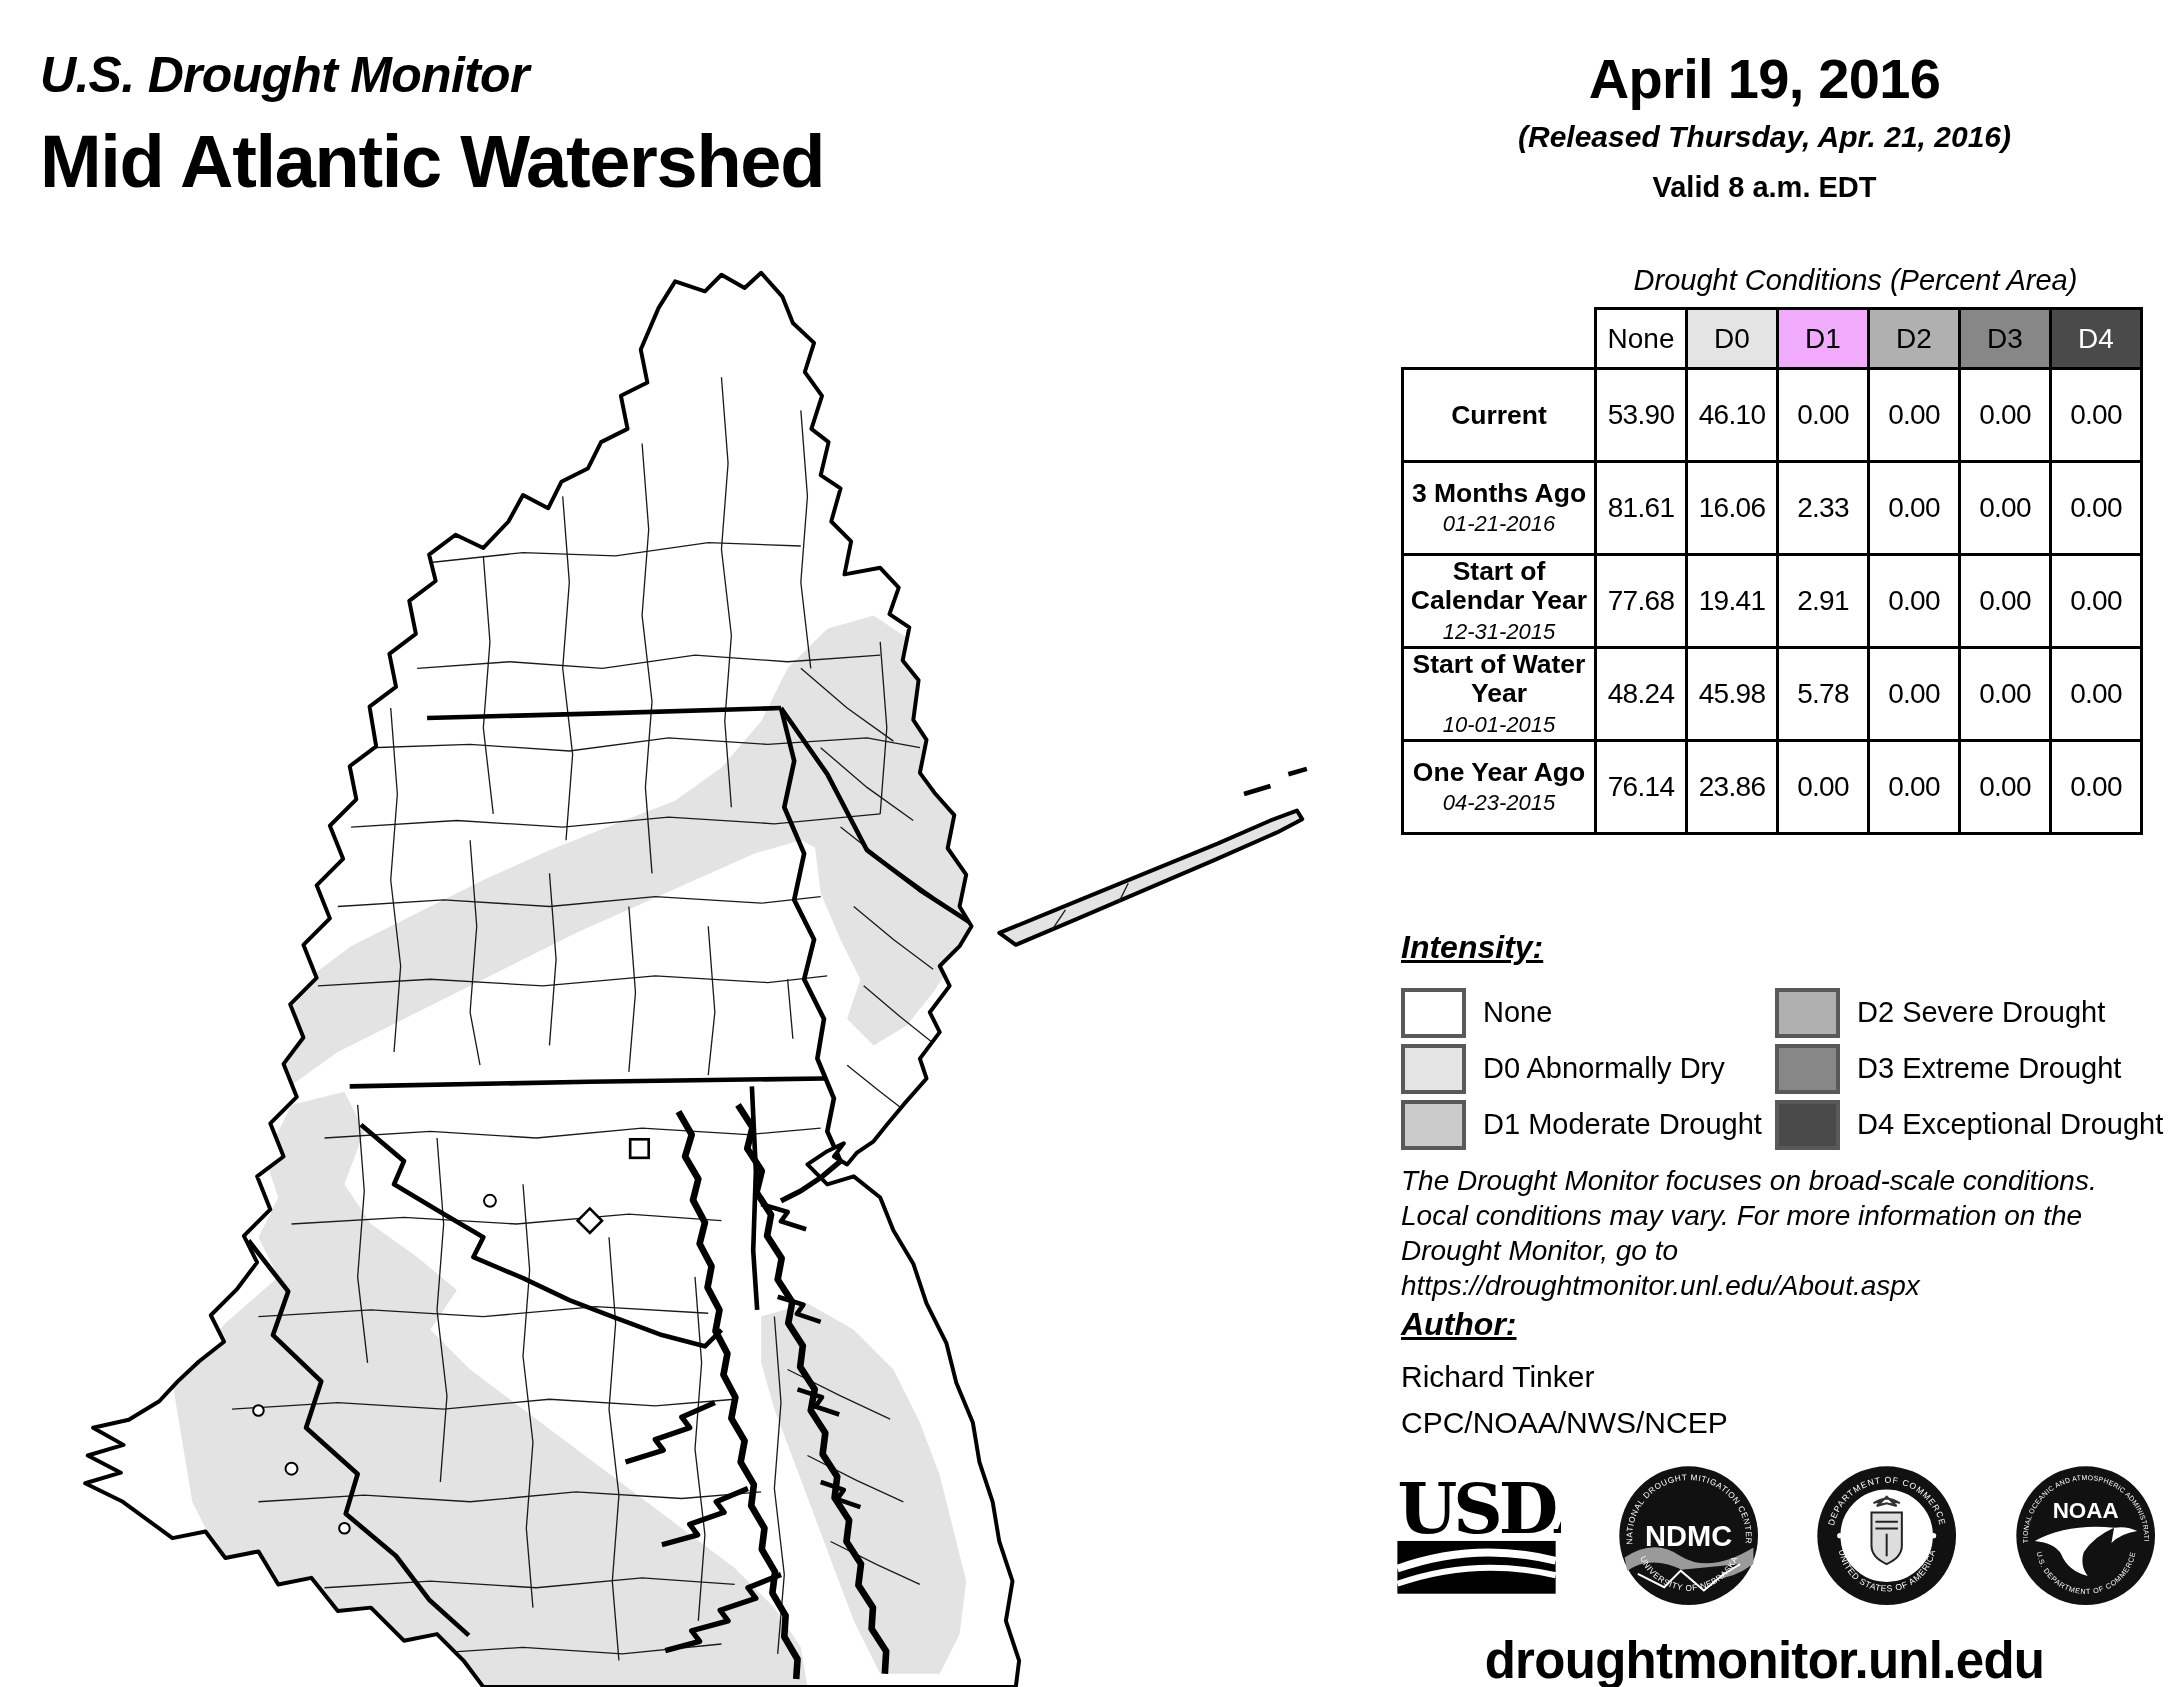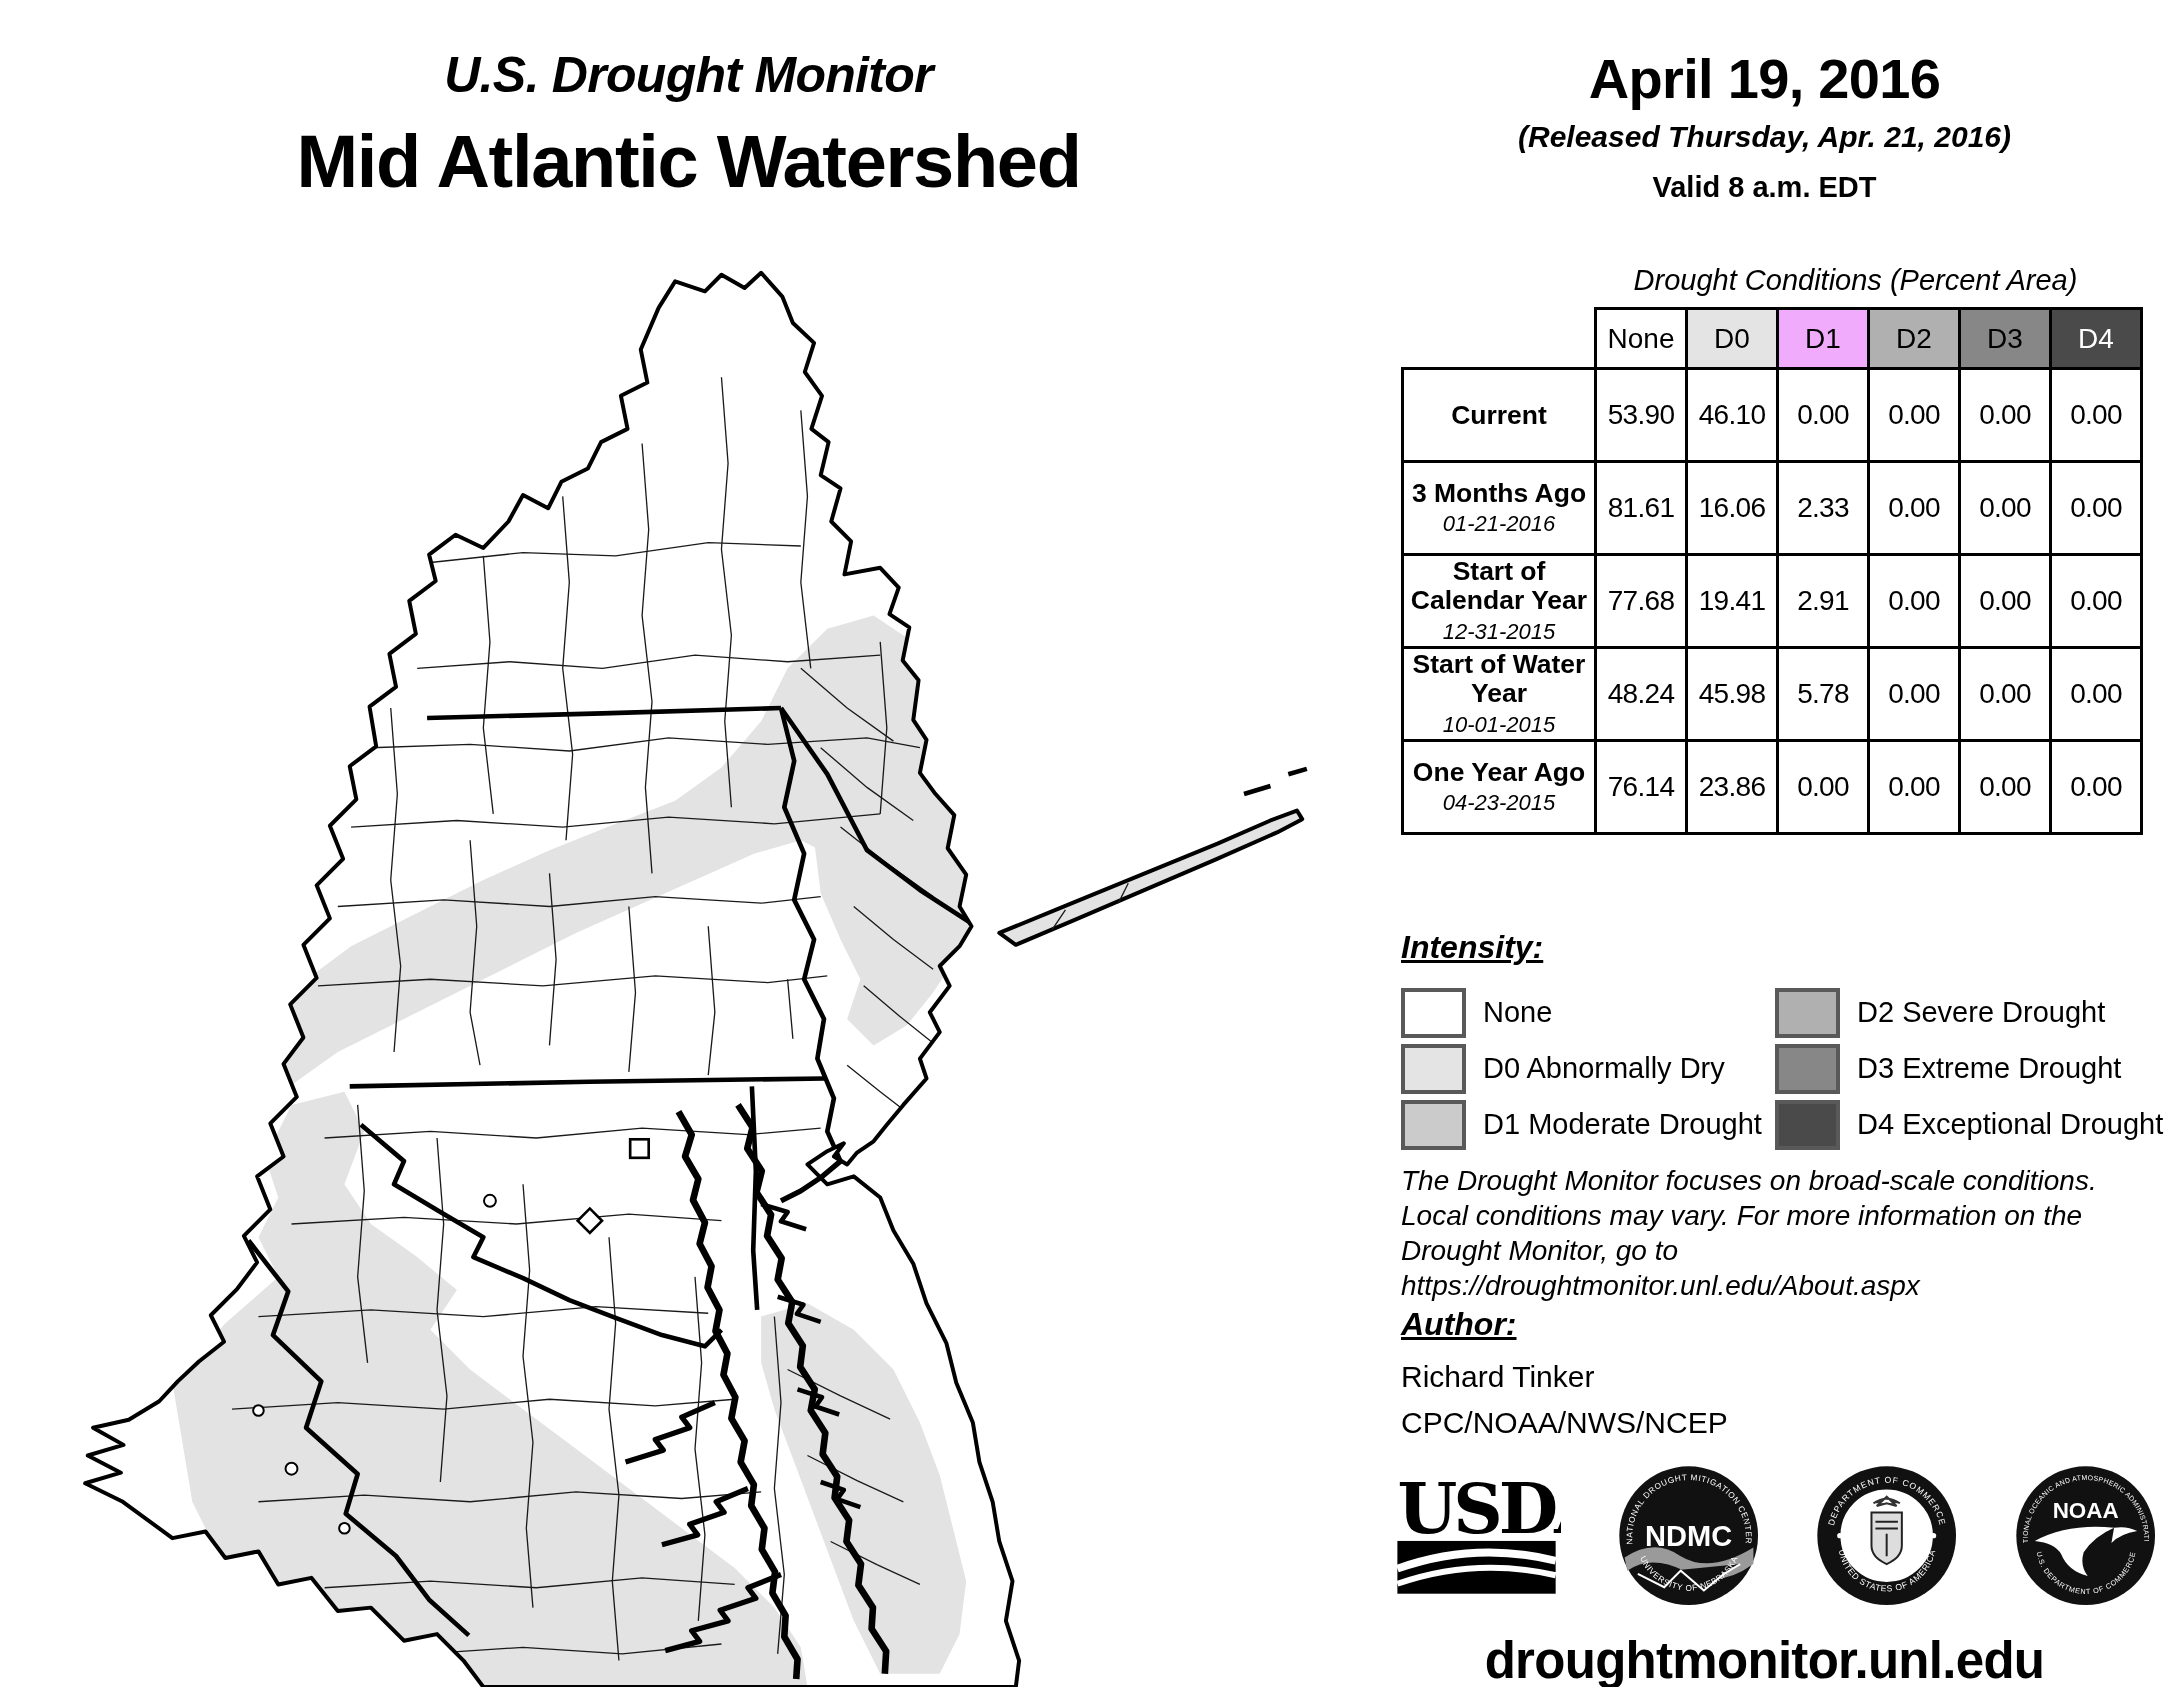--- a/index.html
+++ b/index.html
@@ -1,20 +1,20 @@
 <!DOCTYPE html>
 <html style="font-size:10.6px"><head>
 <meta charset="utf-8">
 <style>
   html,body{margin:0;padding:0;background:#ffffff;}
   .page{position:relative;width:2183px;height:1687px;background:#ffffff;overflow:hidden;
         font-family:"Liberation Sans",sans-serif;color:#000;}
 
   
-  .title-block{position:absolute;left:40px;top:46px;width:1297px;text-align:center;}
+  .title-block{position:absolute;left:40px;top:46px;width:1297px;}
   .title-small{font-size:50px;font-weight:bold;font-style:italic;letter-spacing:-0.7px;}
   .title-large{font-size:74px;font-weight:bold;letter-spacing:-1.3px;margin-top:14.6px;}
 
   
   .right{position:absolute;left:1376px;top:46px;width:777px;}
   .date-block{position:absolute;top:0;left:0;width:100%;text-align:center;}
   .date-main{font-size:56px;font-weight:bold;letter-spacing:-0.7px;}
   .date-released{font-size:30px;font-weight:bold;font-style:italic;margin-top:9.3px;}
   .date-valid{font-size:29px;font-weight:bold;margin-top:17px;}
 

